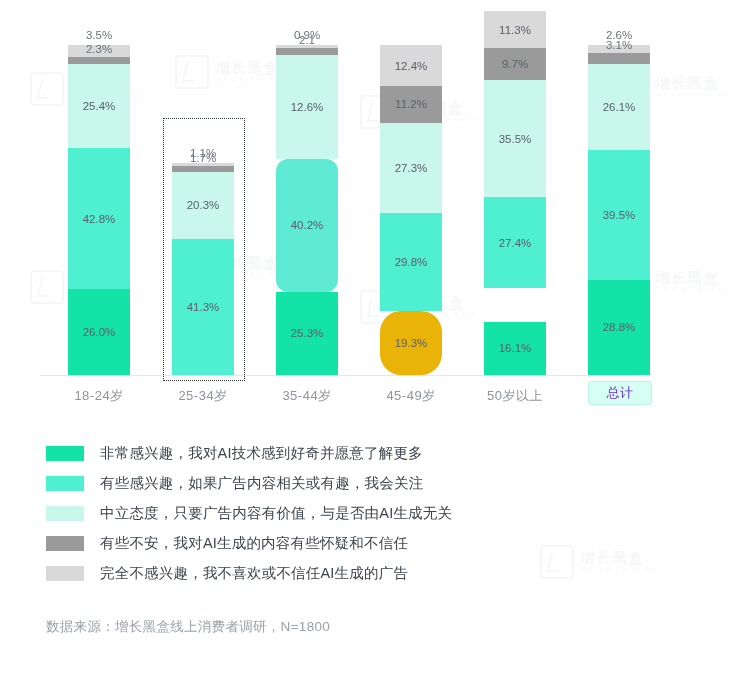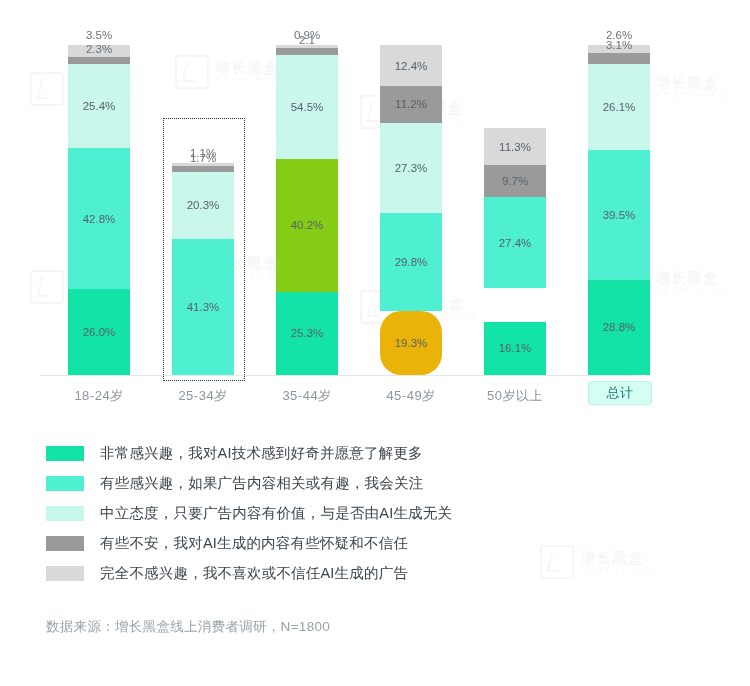--- a/index.html
+++ b/index.html
@@ -113,21 +113,21 @@
     bottom: 0px;
     left: -6px;
     width: 74px;
     text-align: center;
     font-size: 13px;
     color: #8d949b;
     letter-spacing: 0.5px;
   }
   .cat-label.highlight {
     background: #d6fff3;
-    color: #0f766e;
+    color: #6d28d9;
     border-radius: 3px;
     padding: 2px 0;
     bottom: -2px;
     width: 62px;
     left: 0;
     border: 1px solid #b7f5e6;
   }
   .focus-box {
     position: absolute;
     border: 1.5px dotted #2b3137;
@@ -279,23 +279,23 @@
         </div>
         <div class="bar-col" style="left: 276px; bottom: 25px;">
           <div class="bar-stack">
             <div class="seg" style="height: 2.97px; background: rgb(217, 217, 217);">
               <span class="seg-label outside" style="color: rgb(107, 114, 121); top: -16px;">0.9%</span>
             </div>
             <div class="seg" style="height: 6.93px; background: rgb(154, 154, 154);">
               <span class="seg-label outside" style="color: rgb(107, 114, 121); top: -14px;">2.1</span>
             </div>
             <div class="seg" style="height: 103.95px; background: rgb(201, 247, 236);">
-              <span class="seg-label">54.5%</span>
-            </div>
-            <div class="seg" style="height: 132.66px; background: #84cc16;">
+              <span class="seg-label">12.6%</span>
+            </div>
+            <div class="seg" style="height: 132.66px; background: #5eead4; border-radius: 12px;">
               <span class="seg-label">40.2%</span>
             </div>
             <div class="seg" style="height: 83.49px; background: rgb(20, 227, 168);">
               <span class="seg-label">25.3%</span>
             </div>
           </div>
           <div class="cat-label" style="bottom: -30px;">35-44岁</div>
         </div>
         <div class="bar-col" style="left: 380px; bottom: 25px;">
           <div class="bar-stack">
@@ -318,20 +318,23 @@
           <div class="cat-label" style="bottom: -30px;">45-49岁</div>
         </div>
         <div class="bar-col" style="left: 484px; bottom: 25px;">
           <div class="bar-stack">
             <div class="seg" style="height: 37.29px; background: rgb(217, 217, 217);">
               <span class="seg-label">11.3%</span>
             </div>
             <div class="seg" style="height: 32.01px; background: rgb(154, 154, 154);">
               <span class="seg-label">9.7%</span>
             </div>
+            <div class="seg" style="height: 117.15px; background: rgb(201, 247, 236);">
+              <span class="seg-label">35.5%</span>
+            </div>
             <div class="seg" style="height: 90.42px; background: rgb(79, 240, 210);">
               <span class="seg-label">27.4%</span>
             </div>
             <div class="seg" style="height: 53.13px; background: rgb(20, 227, 168); margin-top: 34px;">
               <span class="seg-label">16.1%</span>
             </div>
           </div>
           <div class="cat-label" style="bottom: -30px;">50岁以上</div>
         </div>
         <div class="bar-col" style="left: 588px; bottom: 25px;">

